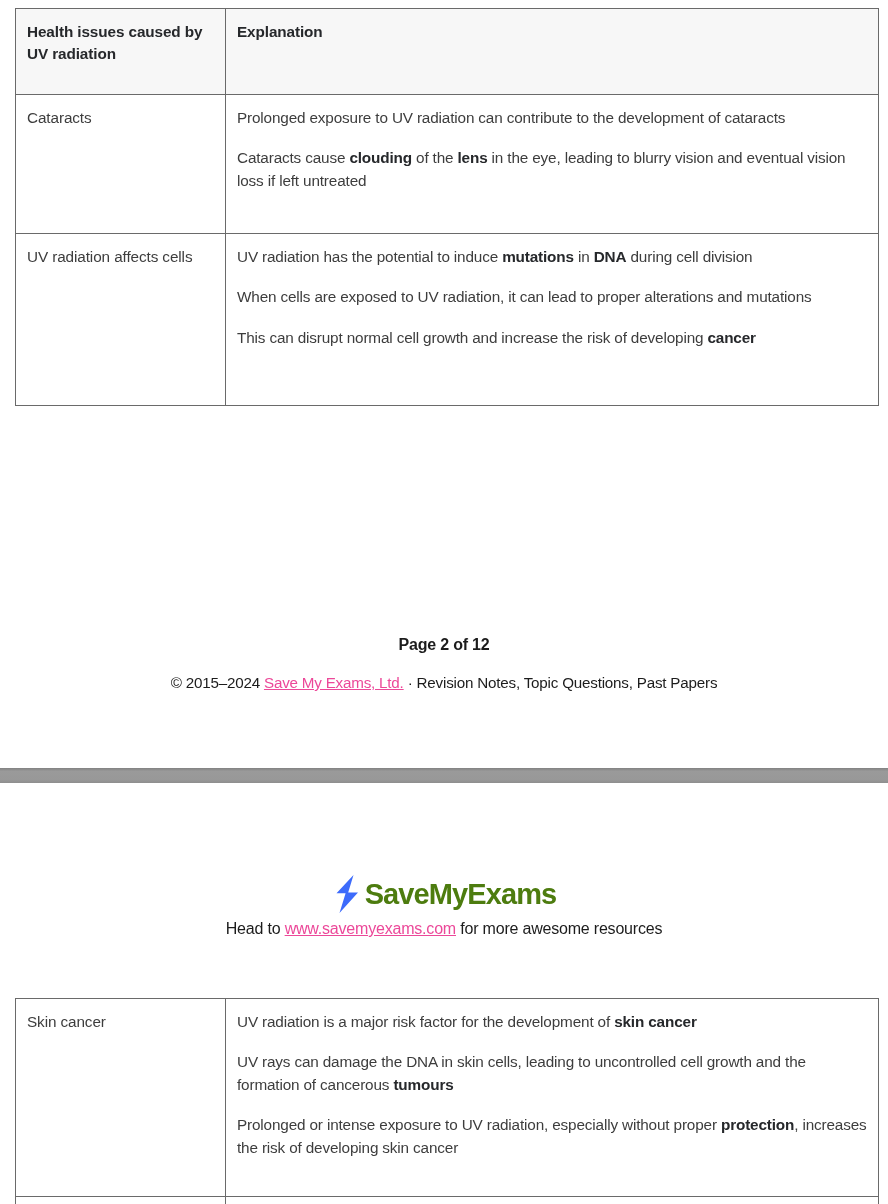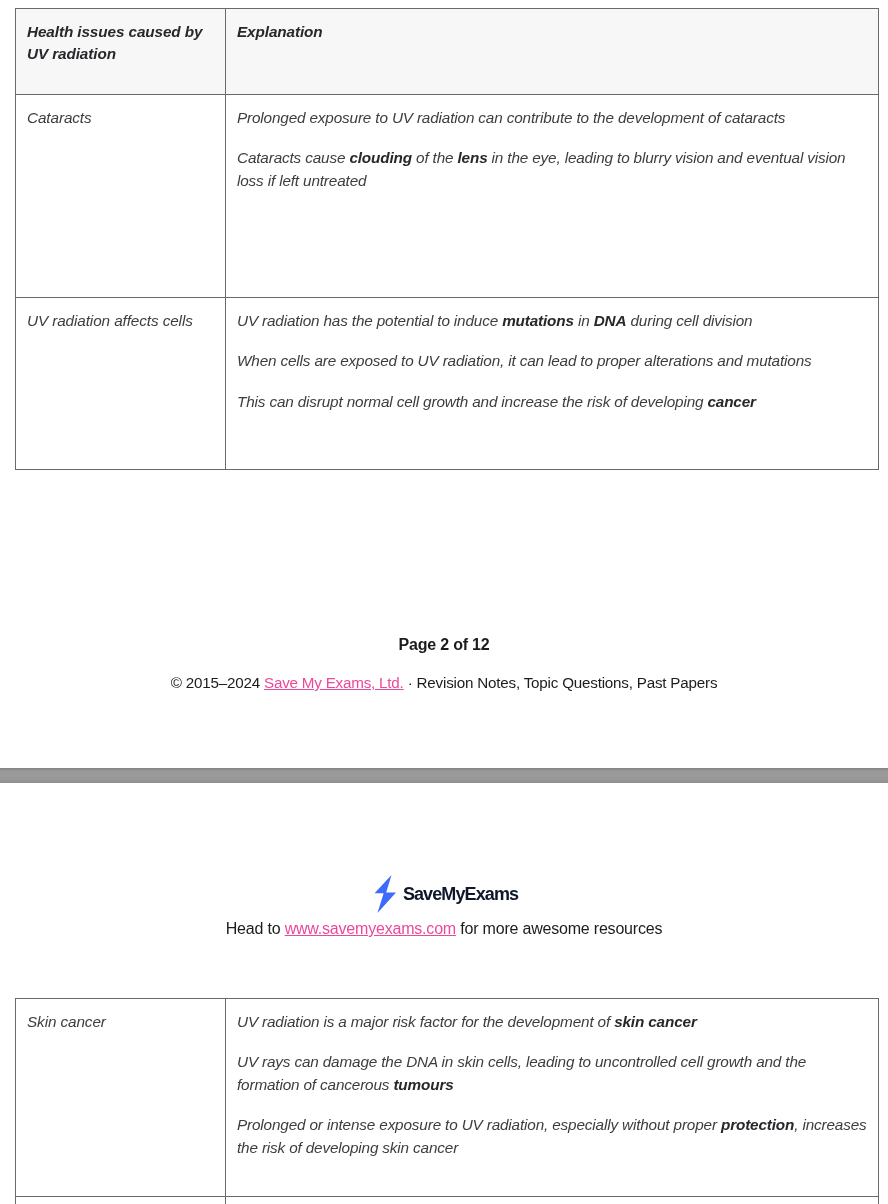--- a/index.html
+++ b/index.html
@@ -39,21 +39,20 @@
   .doc-table td,
   .doc-table th {
     border: 1px solid #6a6a6a;
     vertical-align: top;
     text-align: left;
     padding: 12px 10px 12px 11px;
     font-size: 15.3px;
     line-height: 1.47;
     font-weight: 400;
     color: #3d3d3d;
-    font-style: italic;
   }
 
   .doc-table th {
     background: #f7f7f7;
     font-weight: 700;
     color: #26282b;
     letter-spacing: -0.1px;
   }
 
   .doc-table .term-cell {
@@ -63,21 +62,21 @@
 
   .doc-table .expl-cell { color: #3d3d3d; }
 
   .expl-cell p { margin: 0 0 18px 0; letter-spacing: -0.15px; }
   .expl-cell p:last-child { margin-bottom: 0; }
   .expl-cell b { font-weight: 700; color: #26282b; }
 
   
   #table-top { top: 8px; }
   #table-top .hdr-row th { height: 86px; }
-  #table-top .row-cataracts td { height: 203px; }
+  #table-top .row-cataracts td { height: 139px; }
   #table-top .row-cells td { height: 172px; }
 
   #table-bottom { top: 998px; }
   #table-bottom .row-skin td { height: 198px; }
   #table-bottom .row-partial td { height: 14px; padding: 0; }
 
   
   .page-footer {
     position: absolute;
     left: 0;
@@ -129,23 +128,23 @@
   .brand-logo {
     display: inline-flex;
     align-items: center;
     gap: 3px;
     height: 40px;
   }
 
   .bolt-icon { display: block; }
 
   .brand-wordmark {
-    font-size: 18px;
+    font-size: 29px;
     font-weight: 700;
-    color: #0f172a;
+    color: #4d7c0f;
     letter-spacing: -0.9px;
     line-height: 1;
   }
 
   .promo-line {
     margin-top: 3px;
     font-size: 16px;
     color: #1c1c1c;
     letter-spacing: -0.2px;
   }

